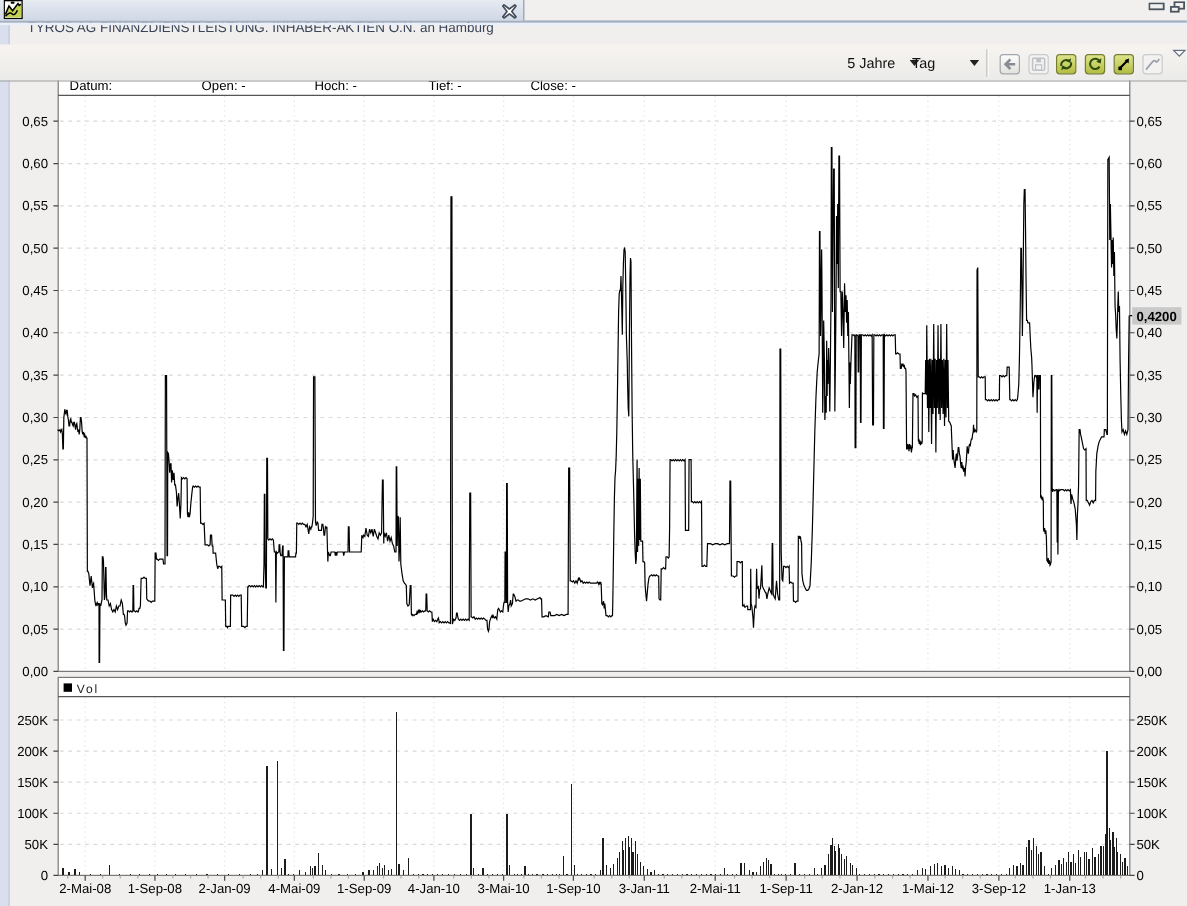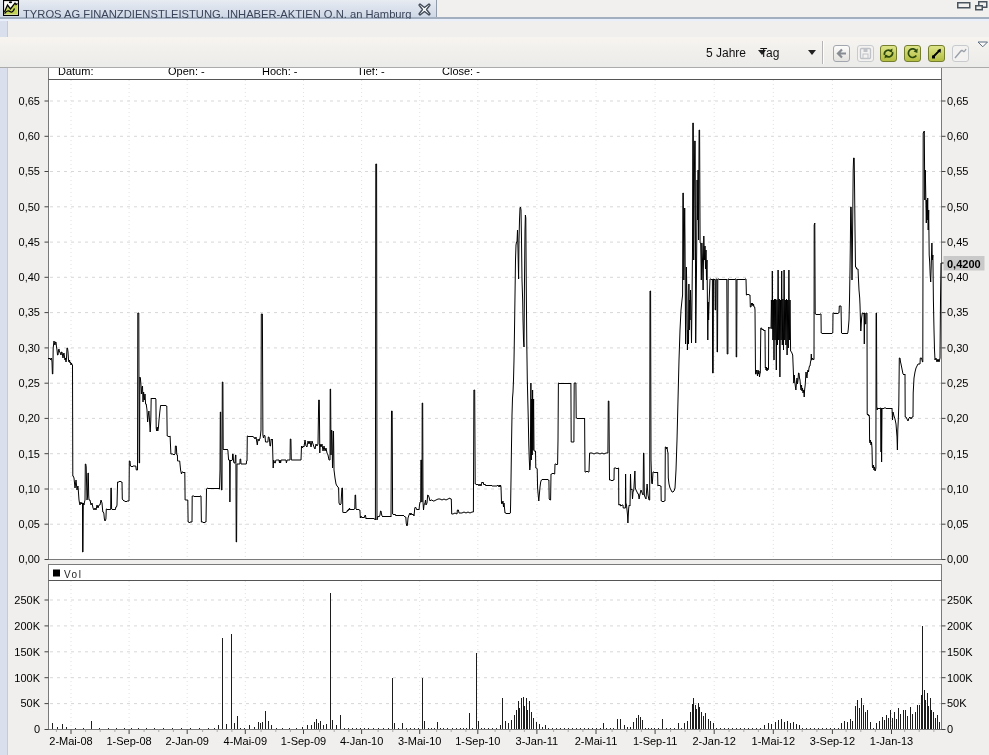--- a/index.html
+++ b/index.html
@@ -1,19 +1,19 @@
 <!DOCTYPE html>
 <html><head><meta charset="utf-8">
 <style>
 html,body{margin:0;padding:0;width:989px;height:755px;overflow:hidden;background:#f0efed;font-family:"Liberation Sans",sans-serif;-webkit-font-smoothing:antialiased;}
 #page{position:relative;width:989px;height:755px;}
 #leftstrip{position:absolute;left:0;top:19px;width:7px;height:736px;background:#d9dfec;border-right:1px solid #c3cadd;}
 #tabbar{position:absolute;left:0;top:0;width:989px;height:17px;background:#f1f0ee;border-bottom:2px solid #a3aebe;}
 #tab{position:absolute;left:0;top:0;width:436px;height:17px;background:linear-gradient(#e7ebf2,#cfd8e6);border-right:1px solid #8f9aab;}
-#tabtxt{position:absolute;left:23px;top:8px;font-size:11.2px;color:#3a4458;white-space:nowrap;}
+#tabtxt{position:absolute;left:23px;top:18px;font-size:11.2px;color:#3a4458;white-space:nowrap;}
 #tabhl{position:absolute;left:0;top:19px;width:989px;height:2px;background:#e9effb;}
 #toolbar{position:absolute;left:0;top:21px;width:989px;height:30px;background:linear-gradient(#f7f4f0,#ebebe9);border-bottom:1px solid #ababab;margin-top:16px;}
 .tbtxt{position:absolute;top:9px;font-size:12px;color:#111;}
 .btn{position:absolute;top:8px;width:15px;height:15px;border-radius:3px;}
 .olive{background:linear-gradient(#dde489,#b3be41);border:1px solid #757d2f;}
 .lightb{background:linear-gradient(#fcfcfb,#e3e2de);border:1px solid #a2a7af;}
 .ghost{background:#f3f2f0;border:1px solid #c8cbce;}
 #chart{position:absolute;left:0;top:0;will-change:transform;}
 #page{will-change:transform;}
 </style></head>

